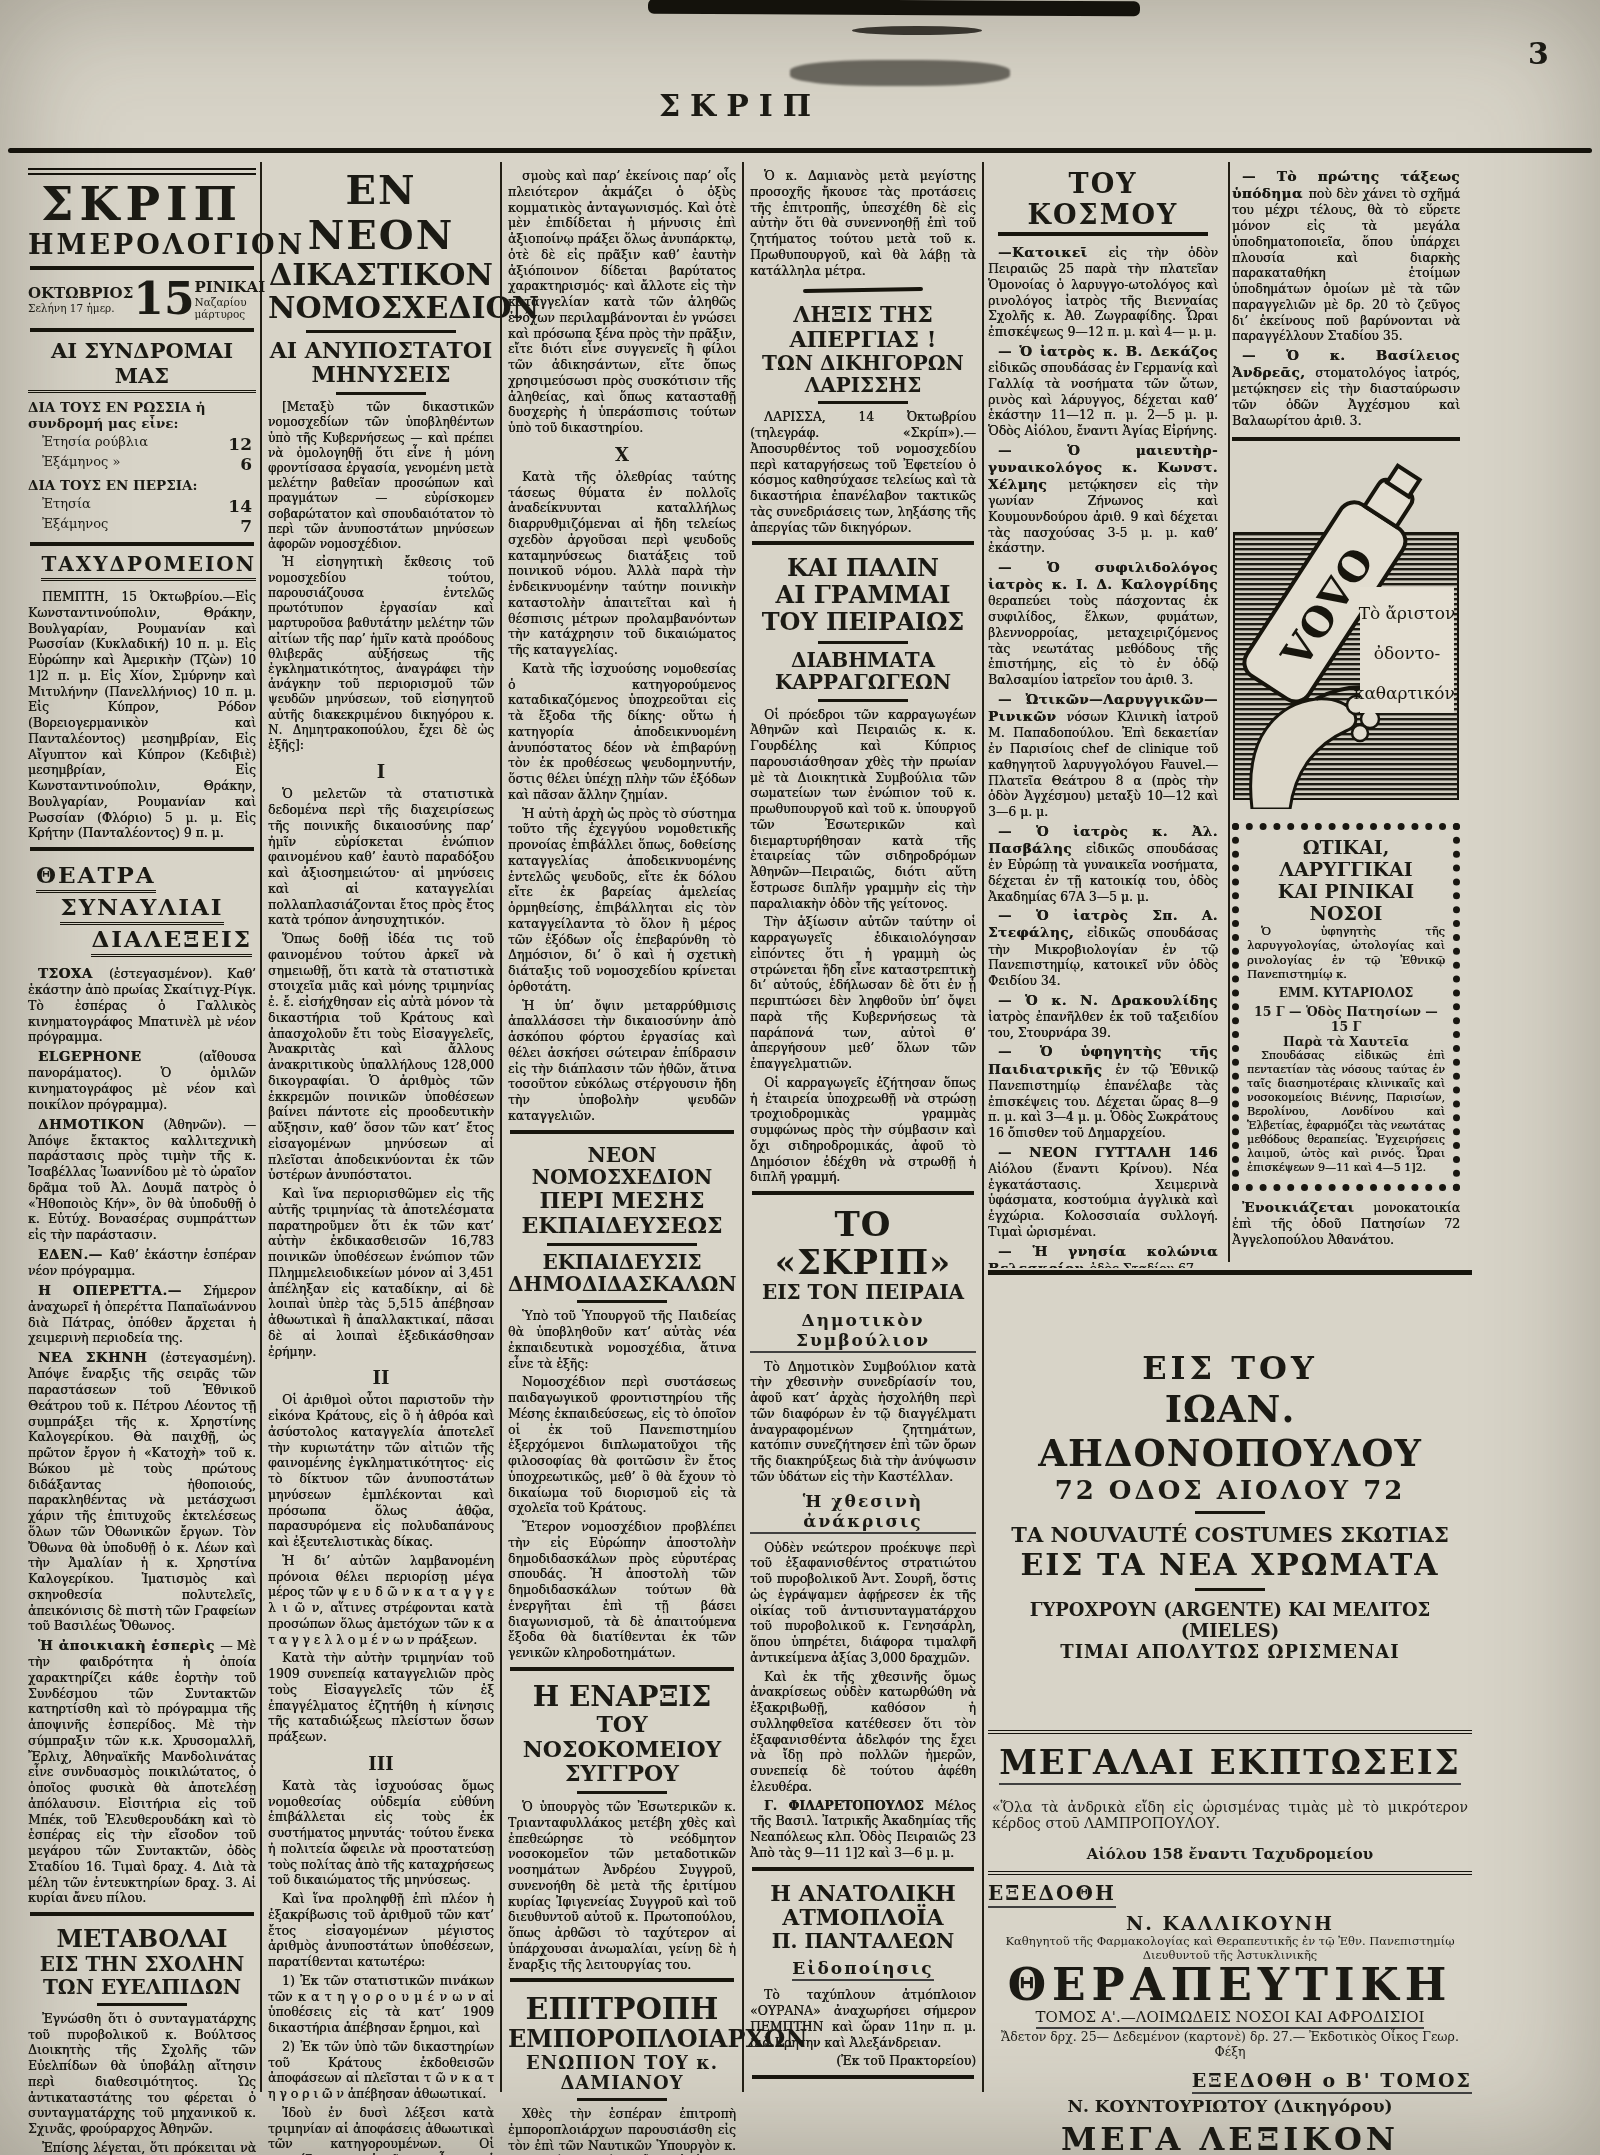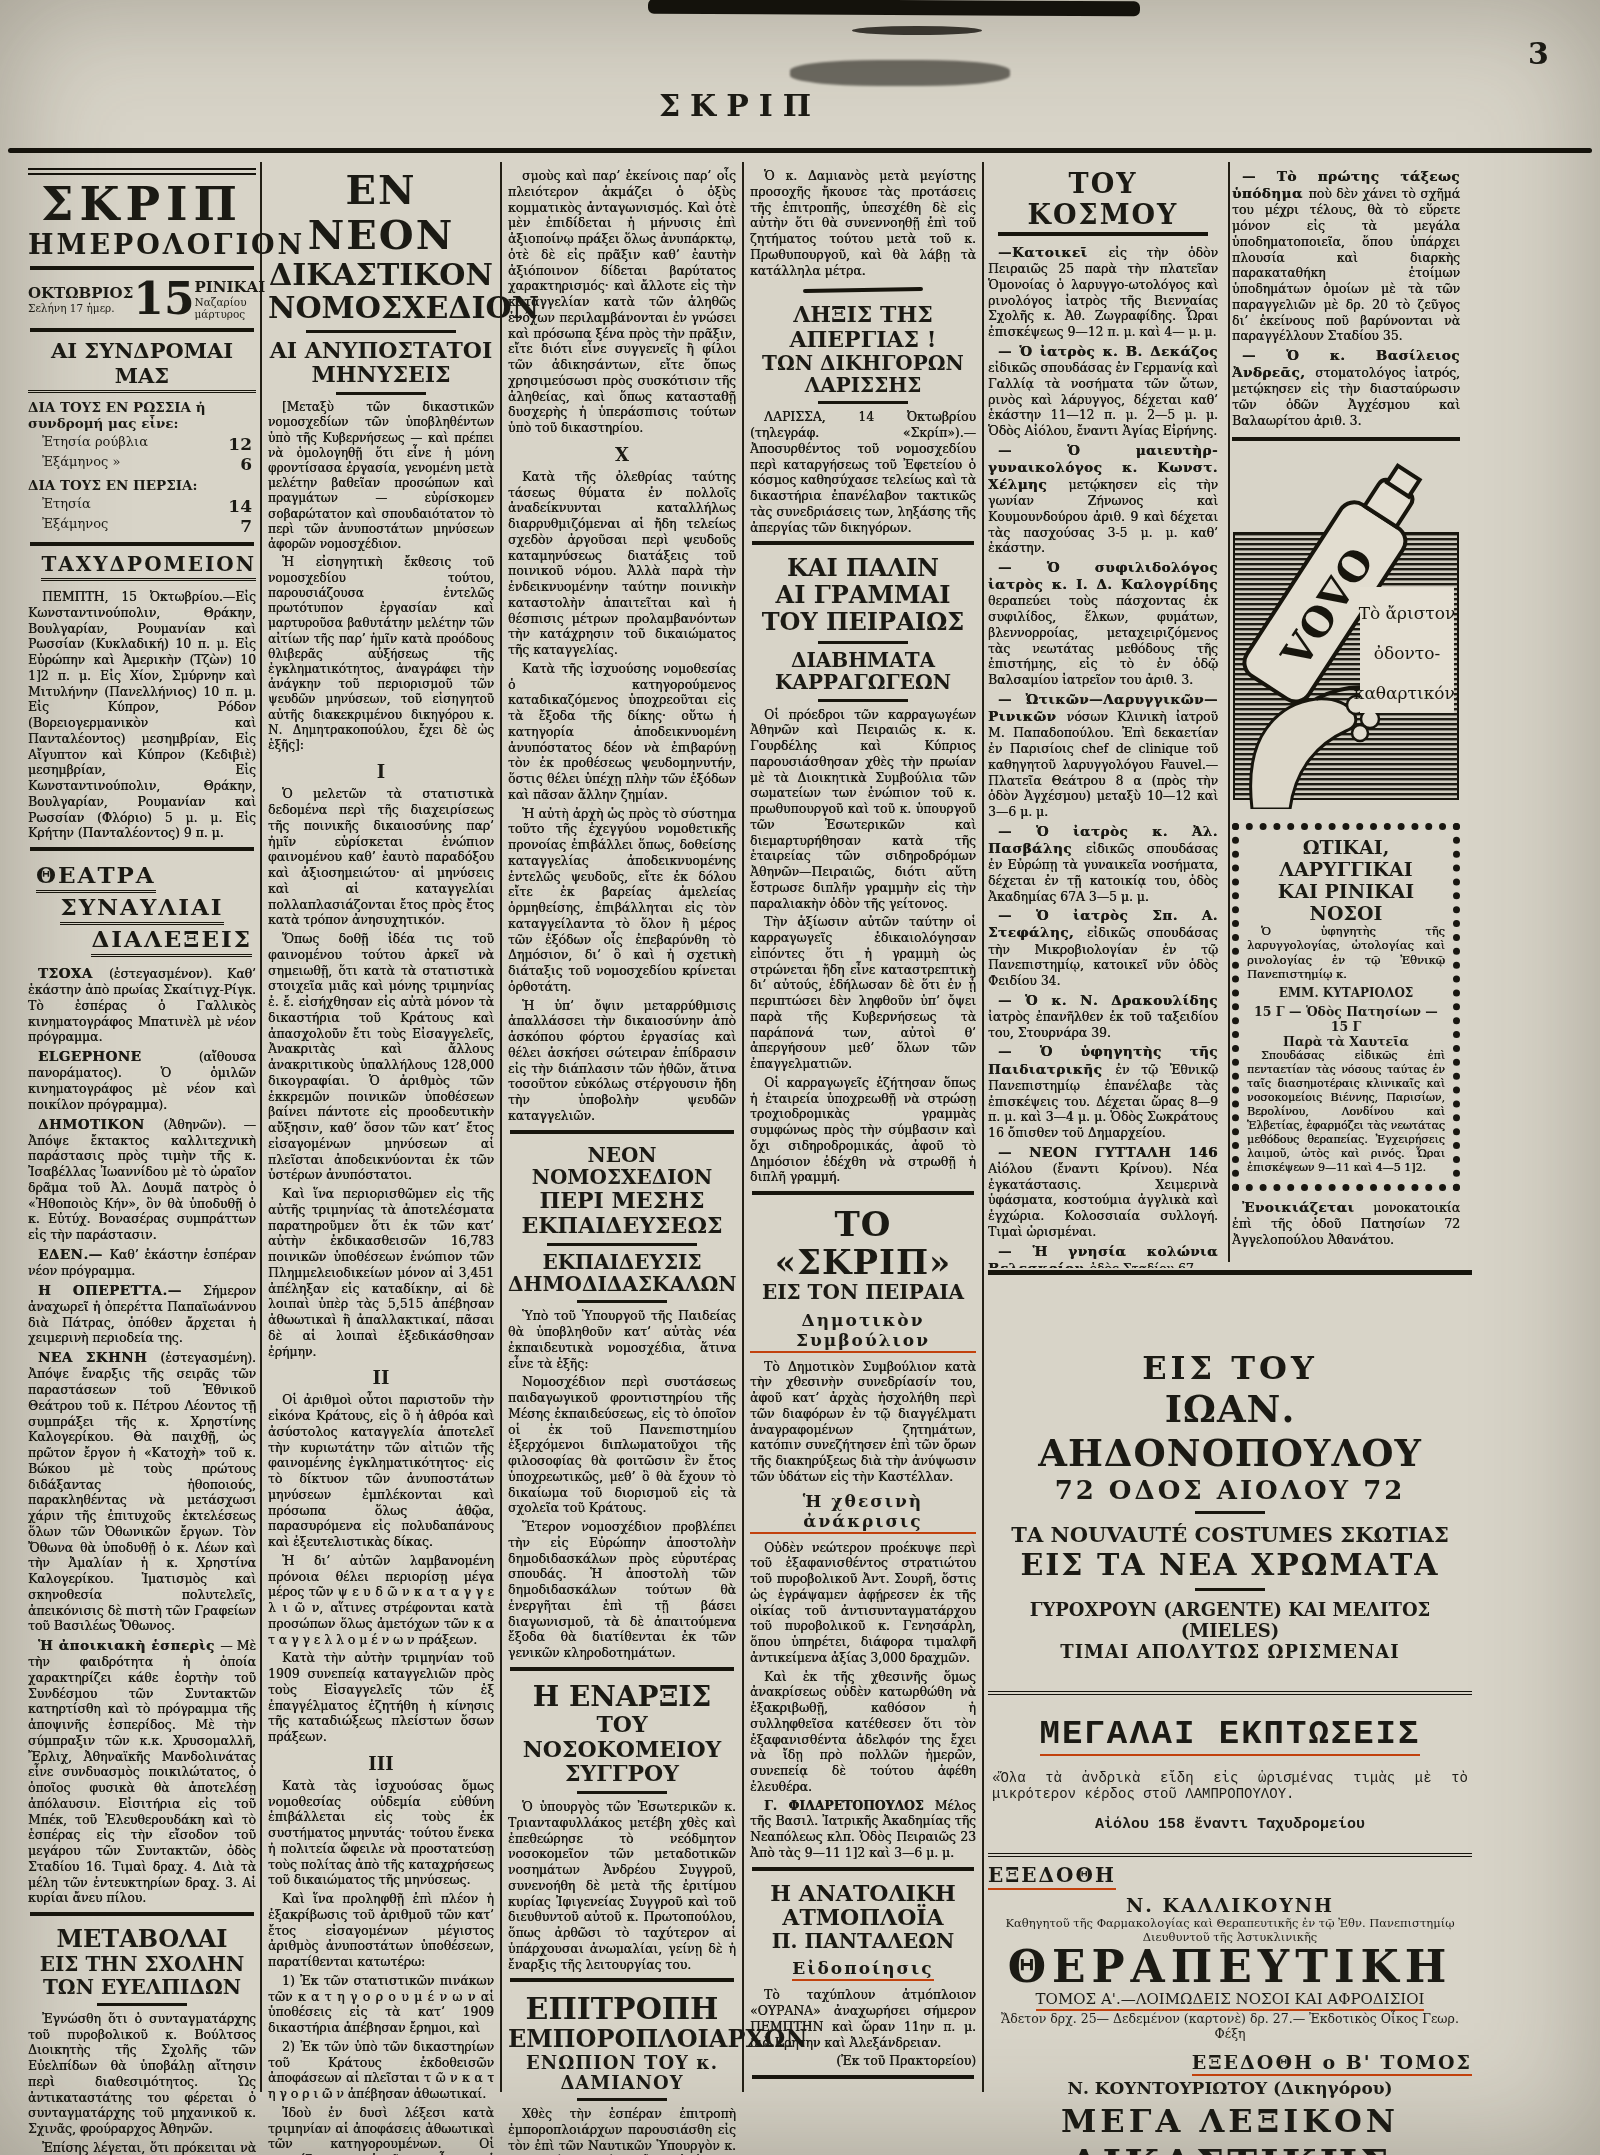--- a/index.html
+++ b/index.html
@@ -30,21 +30,21 @@
   
   .p{font-size:12.4px;line-height:1.27;text-align:justify;margin:0 0 3px;text-indent:14px;
      text-shadow:.3px 0 0 currentColor;}
   .bracket{font-size:12px;}
   .entry{text-indent:10px;}
   .entry b{font-size:13.5px;letter-spacing:.5px;}
   .hrule{height:2px;background:#17150d;margin:6px 2px;}
   .hrule.thick{height:4px;}
   .hrule.big{height:5px;margin:2px 0 0;}
   .dbl{display:inline-block;border-bottom:3px double #17150d;padding-bottom:2px;}
-  .uline{display:inline-block;border-bottom:2px solid #c2410c;padding-bottom:1px;}
+  .uline{display:inline-block;border-bottom:2px solid #404040;padding-bottom:1px;}
   
   .calbox{border-top:7px double #15130c;padding-top:6px;}
   .logo{text-align:center;font-weight:bold;font-size:46px;letter-spacing:6px;line-height:1;}
   .cal-title{text-align:center;font-weight:bold;font-size:27px;letter-spacing:3px;margin-top:2px;}
   .cal-row{display:flex;align-items:center;justify-content:space-between;padding:2px 0;}
   .cal-month{font-weight:bold;font-size:15px;}
   .cal-moon,.cal-saint{font-size:10.5px;}
   .cal-day{font-weight:bold;font-size:44px;line-height:.9;}
   .cal-week{font-weight:bold;font-size:15px;text-align:right;}
   .subs-title{text-align:center;font-weight:bold;font-size:21px;margin:4px 0 6px;}
@@ -91,21 +91,21 @@
   .ad{text-align:center;}
   .ad .r60{width:70px;height:3px;background:#17150d;margin:6px auto;}
   .aidon{margin-top:74px;}
   .aidon .l1{font-weight:bold;font-size:32px;letter-spacing:4px;text-align:center;}
   .aidon .l2{font-weight:bold;font-size:37px;letter-spacing:1px;}
   .aidon .l3{font-weight:bold;font-size:26px;letter-spacing:3px;}
   .aidon .l4{font-weight:bold;font-size:21px;margin-top:8px;}
   .aidon .l5{font-weight:bold;font-size:30px;letter-spacing:2px;}
   .aidon .l6{font-weight:bold;font-size:18px;margin-top:8px;}
   .aidon .l7{font-weight:bold;font-size:18px;letter-spacing:1px;}
-  .ekpt{border-top:4px double #15130c;border-bottom:4px double #15130c;margin-top:29px;padding:20px 0;font-family:Liberation Mono, monospace;}
+  .ekpt{border-top:4px double #15130c;border-bottom:4px double #15130c;margin-top:68px;padding:8px 0;}
   .ekpt .t{font-weight:bold;font-size:34px;letter-spacing:2px;}
   .ekpt .b{font-size:14px;text-align:justify;padding:0 4px;}
   .ekpt .a{font-size:15px;font-weight:bold;}
   .ther{margin-top:6px;}
   .ther .ex{text-align:left;font-weight:bold;font-size:20px;letter-spacing:2px;}
   .ther .auth{font-weight:bold;font-size:19px;letter-spacing:2px;margin-top:4px;}
   .ther .cred{font-size:11.5px;}
   .ther .big{font-weight:bold;font-size:44px;letter-spacing:6px;line-height:1.05;}
   .ther .tom{font-weight:normal;font-size:15px;}
   .ther .price{font-size:12.5px;}

